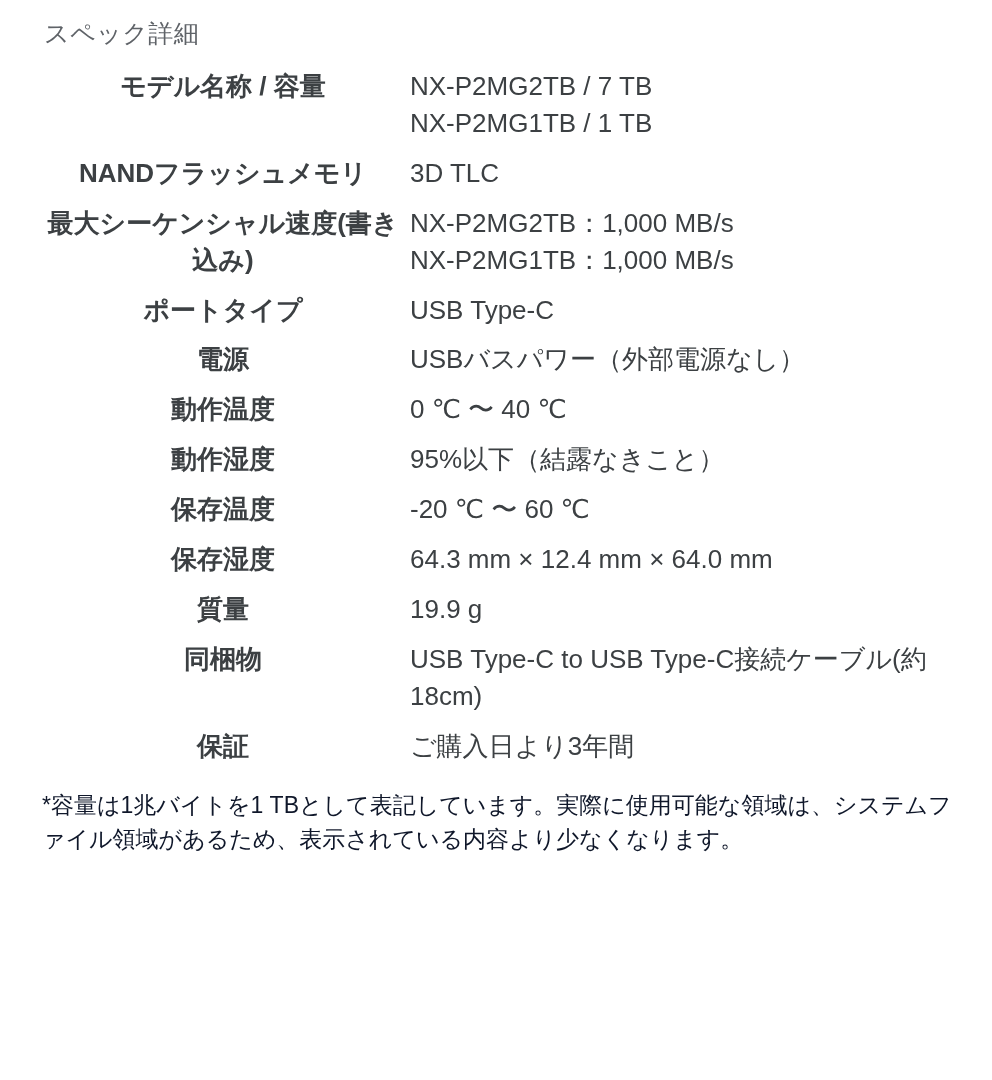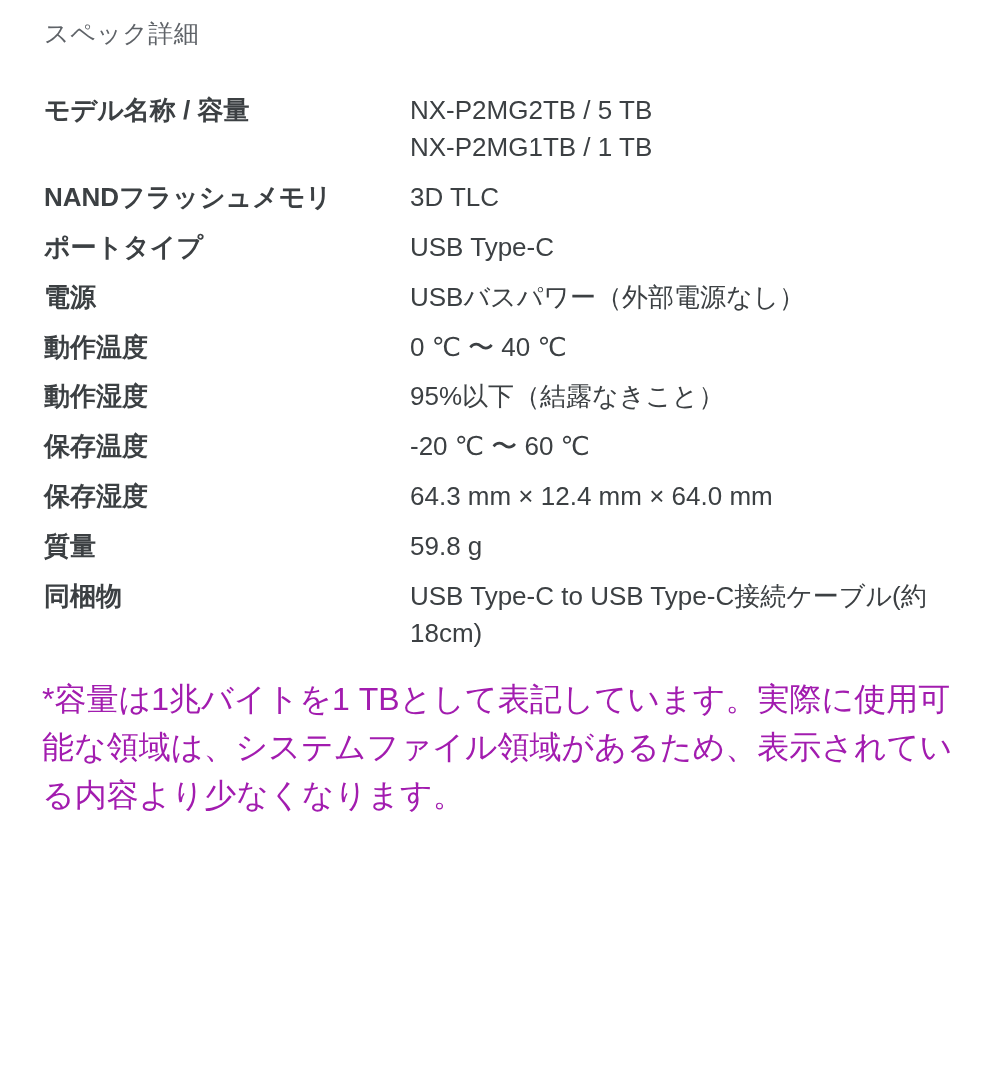--- a/index.html
+++ b/index.html
@@ -19,80 +19,87 @@
     min-height: 1080px;
     box-sizing: border-box;
     padding: 18px 34px 10px 40px;
     background: #ffffff;
   }
   .section-title {
     font-size: 25px;
     line-height: 1.2;
     color: #5f6368;
     font-weight: 400;
-    margin: 0 0 44px 4px;
+    margin: 0 0 20px 4px;
     letter-spacing: 0.5px;
   }
   .spec-table {
     width: 100%;
     border-collapse: collapse;
     table-layout: fixed;
   }
   .spec-table tr {
     vertical-align: top;
   }
   .spec-table th {
     width: 358px;
-    text-align: left;
+    text-align: center;
     font-weight: bold;
     font-size: 26px;
     line-height: 1.42;
     color: #3c4043;
     padding: 0 8px 13px 4px;
     word-break: break-word;
   }
   .spec-table td {
     font-weight: 400;
     font-size: 26px;
     line-height: 1.42;
     color: #3c4043;
     padding: 0 0 13px 0;
     word-break: break-word;
   }
   .val-line {
     display: block;
   }
   .footnote {
-    font-size: 32px;
+    font-size: 23px;
     line-height: 1.5;
-    color: #a21caf;
+    color: #0f172a;
     margin: 10px 0 0 2px;
     letter-spacing: 0px;
   }
 </style>
 </head>
 <body>
 
 <div class="page">
 
   <h2 class="section-title">スペック詳細</h2>
 
   <table class="spec-table">
     <tbody>
       <tr>
         <th>モデル名称 / 容量</th>
         <td>
-          <span class="val-line">NX-P2MG2TB / 5 TB</span>
+          <span class="val-line">NX-P2MG2TB / 7 TB</span>
           <span class="val-line">NX-P2MG1TB / 1 TB</span>
         </td>
       </tr>
       <tr>
         <th>NANDフラッシュメモリ</th>
         <td>
           <span class="val-line">3D TLC</span>
+        </td>
+      </tr>
+      <tr>
+        <th>最大シーケンシャル速度(書き込み)</th>
+        <td>
+          <span class="val-line">NX-P2MG2TB：1,000 MB/s</span>
+          <span class="val-line">NX-P2MG1TB：1,000 MB/s</span>
         </td>
       </tr>
       <tr>
         <th>ポートタイプ</th>
         <td>
           <span class="val-line">USB Type-C</span>
         </td>
       </tr>
       <tr>
         <th>電源</th>
@@ -120,27 +127,33 @@
       </tr>
       <tr>
         <th>保存湿度</th>
         <td>
           <span class="val-line">64.3 mm × 12.4 mm × 64.0 mm</span>
         </td>
       </tr>
       <tr>
         <th>質量</th>
         <td>
-          <span class="val-line">59.8 g</span>
+          <span class="val-line">19.9 g</span>
         </td>
       </tr>
       <tr>
         <th>同梱物</th>
         <td>
           <span class="val-line">USB Type-C to USB Type-C接続ケーブル(約18cm)</span>
+        </td>
+      </tr>
+      <tr>
+        <th>保証</th>
+        <td>
+          <span class="val-line">ご購入日より3年間</span>
         </td>
       </tr>
     </tbody>
   </table>
 
   <p class="footnote">*容量は1兆バイトを1 TBとして表記しています。実際に使用可能な領域は、システムファイル領域があるため、表示されている内容より少なくなります。</p>
 
 </div>
 
 </body></html>

